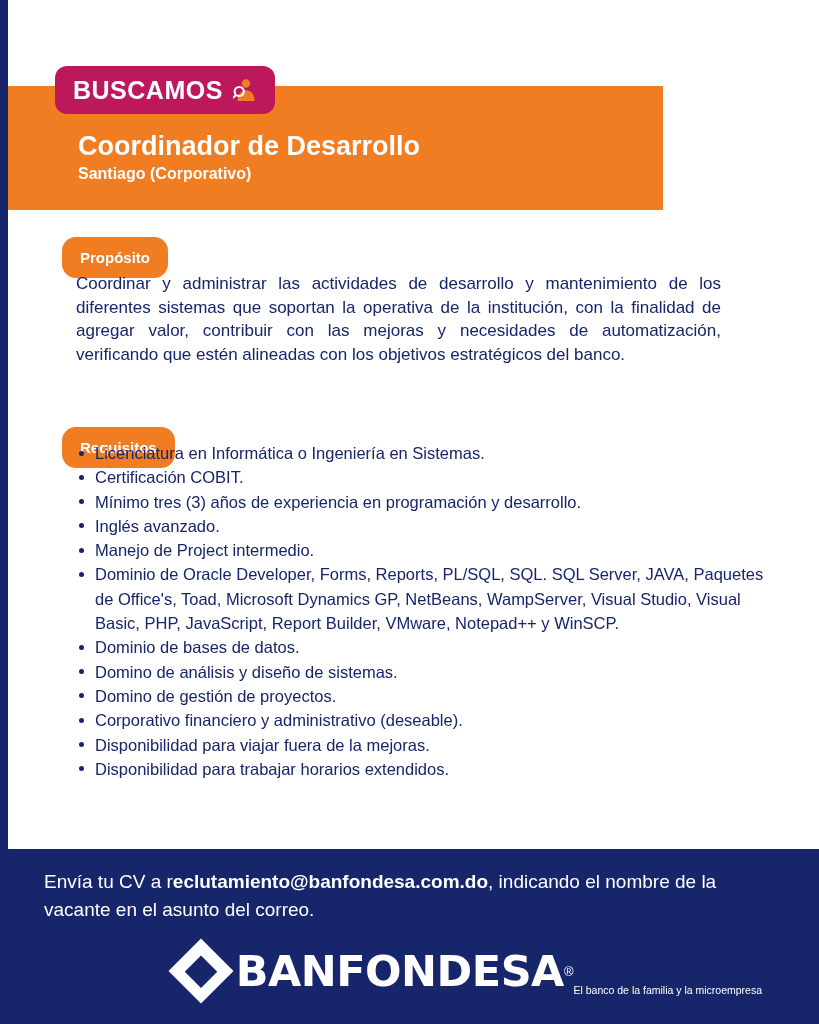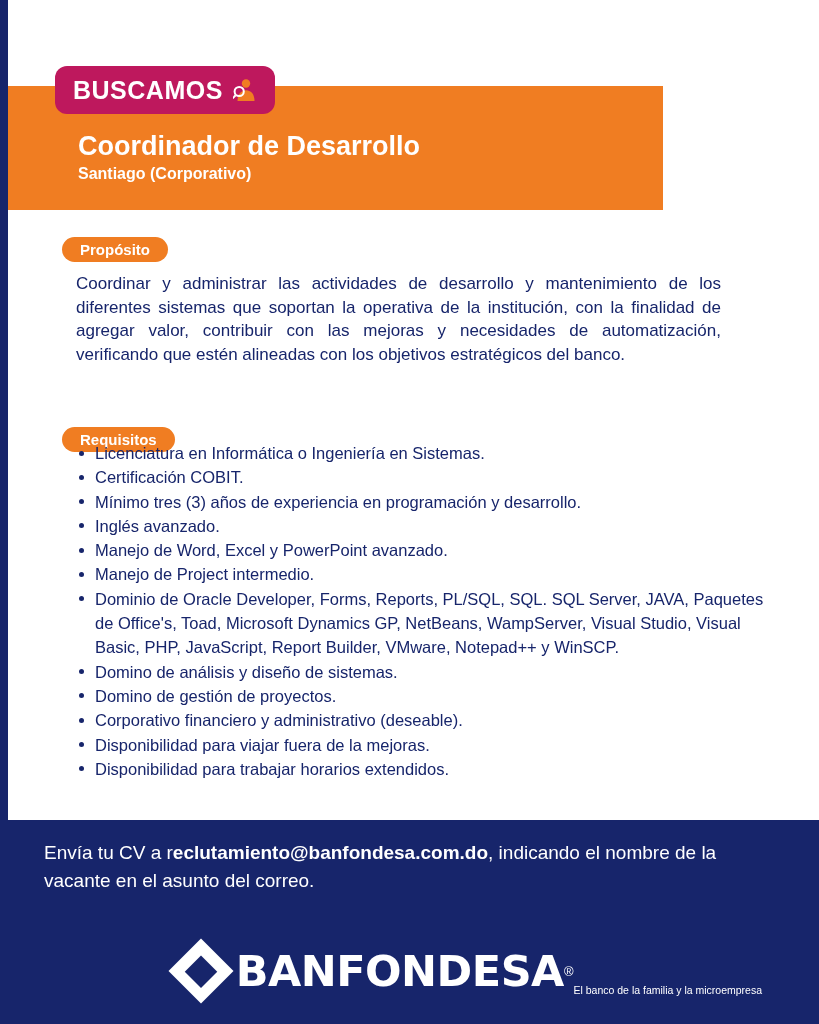--- a/index.html
+++ b/index.html
@@ -86,21 +86,21 @@
   }
 
   
   .section-pill {
     position: absolute;
     background: #f07d22;
     border-radius: 14px;
     color: #ffffff;
     font-size: 15px;
     font-weight: bold;
-    padding: 4px 18px;
+    padding: 12px 18px;
     white-space: nowrap;
   }
   #pill-proposito { left: 62px; top: 237px; }
   #pill-requisitos { left: 62px; top: 427px; }
 
   
   .proposito-text {
     position: absolute;
     left: 76px;
     top: 272px;
@@ -140,21 +140,21 @@
     border-radius: 50%;
     background: #17256b;
   }
 
   
   .footer {
     position: absolute;
     left: 0;
     bottom: 0;
     width: 819px;
-    height: 204px;
+    height: 175px;
     background: #17256b;
   }
   .footer-text {
     position: absolute;
     left: 44px;
     top: 19px;
     width: 730px;
     color: #ffffff;
     font-size: 19px;
     line-height: 28px;
@@ -238,23 +238,23 @@
 
   <div class="section-pill" id="pill-proposito">Propósito</div>
   <div class="proposito-text">Coordinar y administrar las actividades de desarrollo y mantenimiento de los diferentes sistemas que soportan la operativa de la institución, con la finalidad de agregar valor, contribuir con las mejoras y necesidades de automatización, verificando que estén alineadas con los objetivos estratégicos del banco.</div>
 
   <div class="section-pill" id="pill-requisitos">Requisitos</div>
   <ul class="req-list" id="req-list">
       <li>Licenciatura en Informática o Ingeniería en Sistemas.</li>
       <li>Certificación COBIT.</li>
       <li>Mínimo tres (3) años de experiencia en programación y desarrollo.</li>
       <li>Inglés avanzado.</li>
-      <li>Manejo de Word, Excel y PowerPoint avanzado.</li>
       <li>Manejo de Project intermedio.</li>
       <li>Dominio de Oracle Developer, Forms, Reports, PL/SQL, SQL. SQL Server, JAVA, Paquetes de Office's, Toad, Microsoft Dynamics GP, NetBeans, WampServer, Visual Studio, Visual Basic, PHP, JavaScript, Report Builder, VMware, Notepad++ y WinSCP.</li>
+      <li>Dominio de bases de datos.</li>
       <li>Domino de análisis y diseño de sistemas.</li>
       <li>Domino de gestión de proyectos.</li>
       <li>Corporativo financiero y administrativo (deseable).</li>
       <li>Disponibilidad para viajar fuera de la mejoras.</li>
       <li>Disponibilidad para trabajar horarios extendidos.</li>
     </ul>
 
   <div class="footer">
     <div class="footer-text">
       <span>Envía tu CV a r</span><span class="email">eclutamiento@banfondesa.com.do</span><span>, indicando el nombre de la vacante en el asunto del correo.</span>

